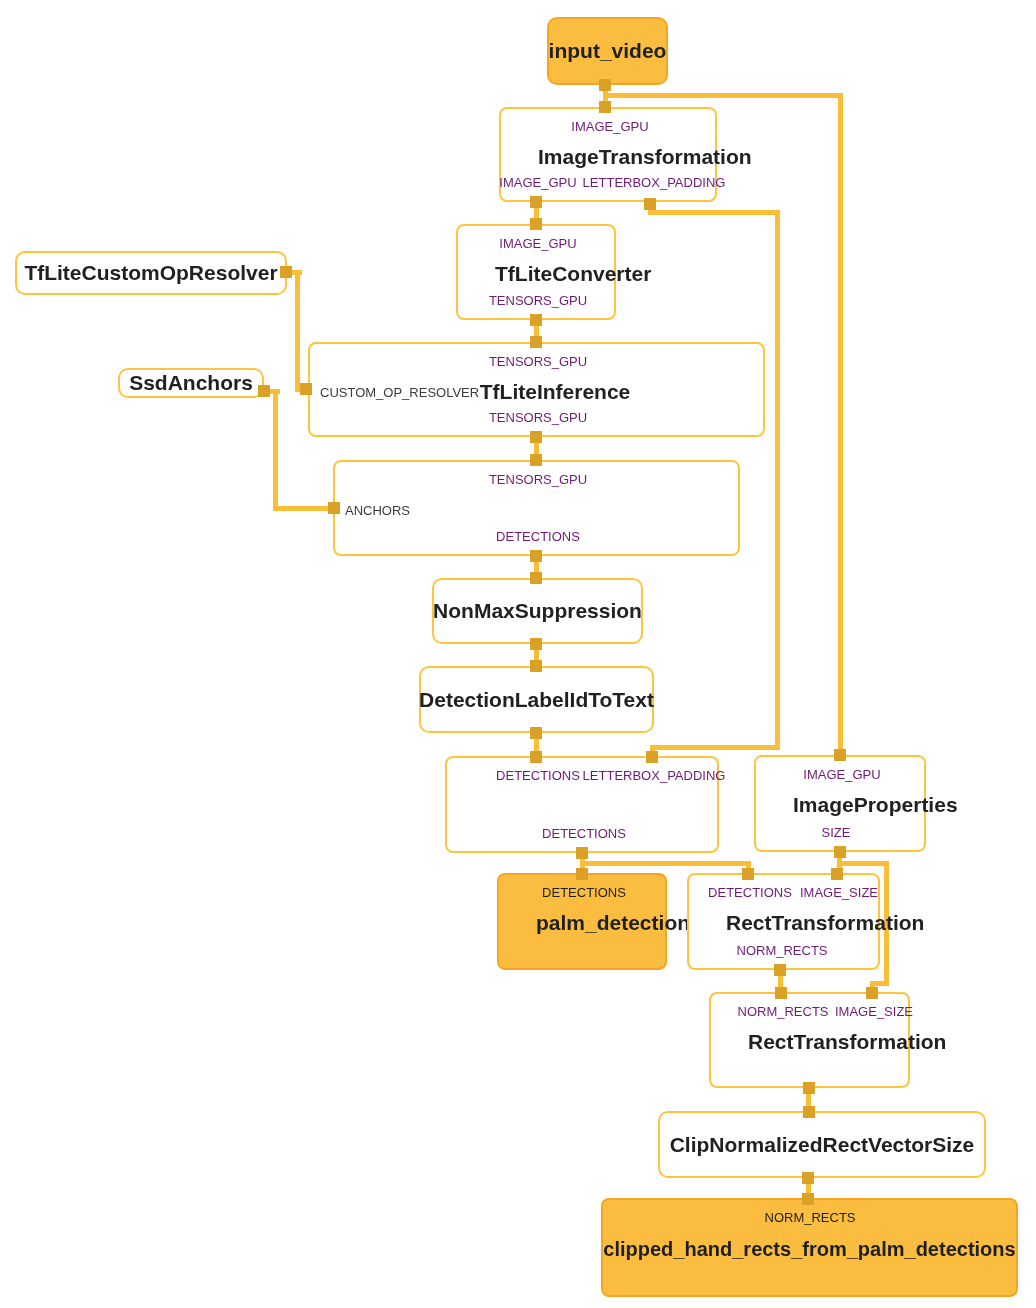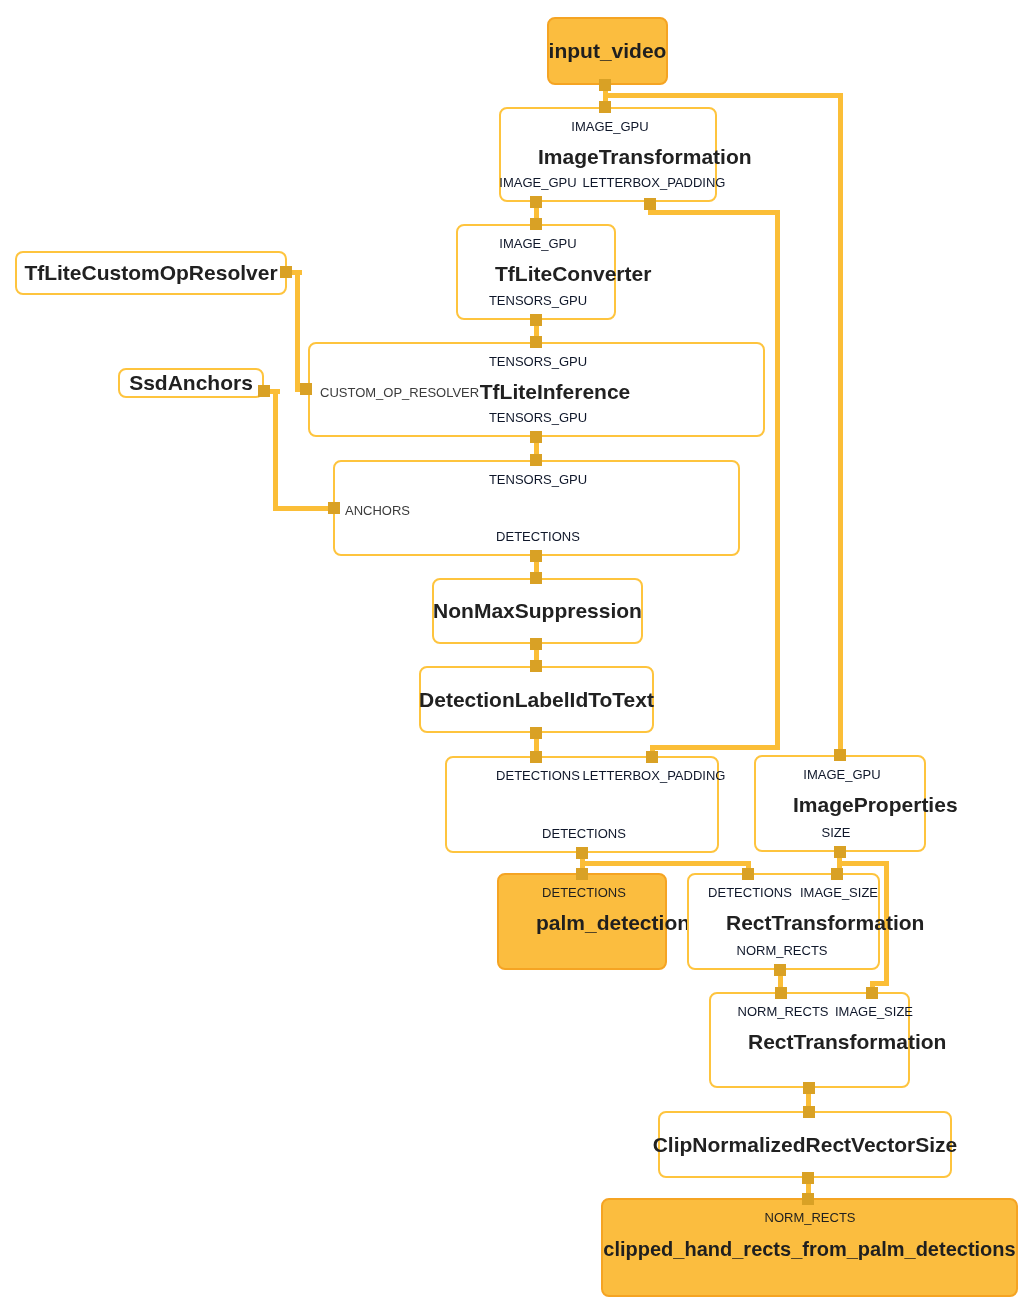--- a/index.html
+++ b/index.html
@@ -41,29 +41,29 @@
     position:absolute;
     left:0;right:0;
     text-align:center;
     font-weight:bold;
     font-size:21px;
     color:#212121;
     white-space:nowrap;
   }
   .title-mid{ top:36px; line-height:24px;padding-left:37px; }
   .flex-center{
-    display:flex;align-items:center;justify-content:center;
+    display:flex;align-items:center;justify-content:center;border-radius:10px;
   }
   .flex-center .title{position:static;}
   .plabel{
     position:absolute;
     transform:translateX(-50%);
     font-size:13px;
     line-height:15px;
-    color:#0f172a;
+    color:#701a75;
     white-space:nowrap;
   }
   .p-top{ top:10px; }
   .p-bottom{ bottom:10px; }
   .plabel-left{
     position:absolute;
     font-size:13px;
     color:#3B3B3B;
     white-space:nowrap;
     top:41px;
@@ -191,21 +191,21 @@
     <div class="title title-mid">RectTransformation</div>
     <span class="plabel p-bottom" style="left:93px">NORM_RECTS</span>
   </div>
 
   <div class="node" style="left:709px;top:992px;width:201px;height:96px">
     <span class="plabel p-top" style="left:72px">NORM_RECTS</span>
     <span class="plabel p-top" style="left:163px">IMAGE_SIZE</span>
     <div class="title title-mid">RectTransformation</div>
   </div>
 
-  <div class="node flex-center" style="left:658px;top:1111px;width:294px;height:67px">
+  <div class="node flex-center" style="left:658px;top:1111px;width:328px;height:67px">
     <div class="title">ClipNormalizedRectVectorSize</div>
   </div>
 
   <div class="stream" style="left:601px;top:1198px;width:417px;height:99px">
     <span class="plabel p-top" style="left:207px">NORM_RECTS</span>
     <div class="title" style="top:37px;line-height:24px;font-size:20px">clipped_hand_rects_from_palm_detections</div>
   </div>
 
   <div class="port" style="left:599px;top:79px"></div>
   <div class="port" style="left:599px;top:101px"></div>

